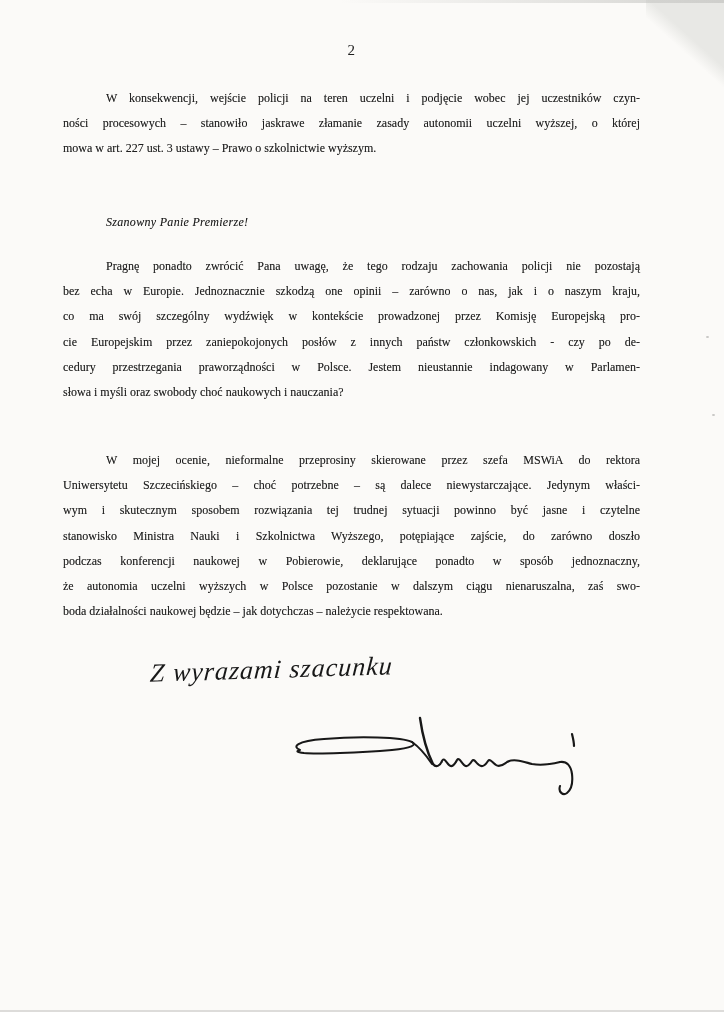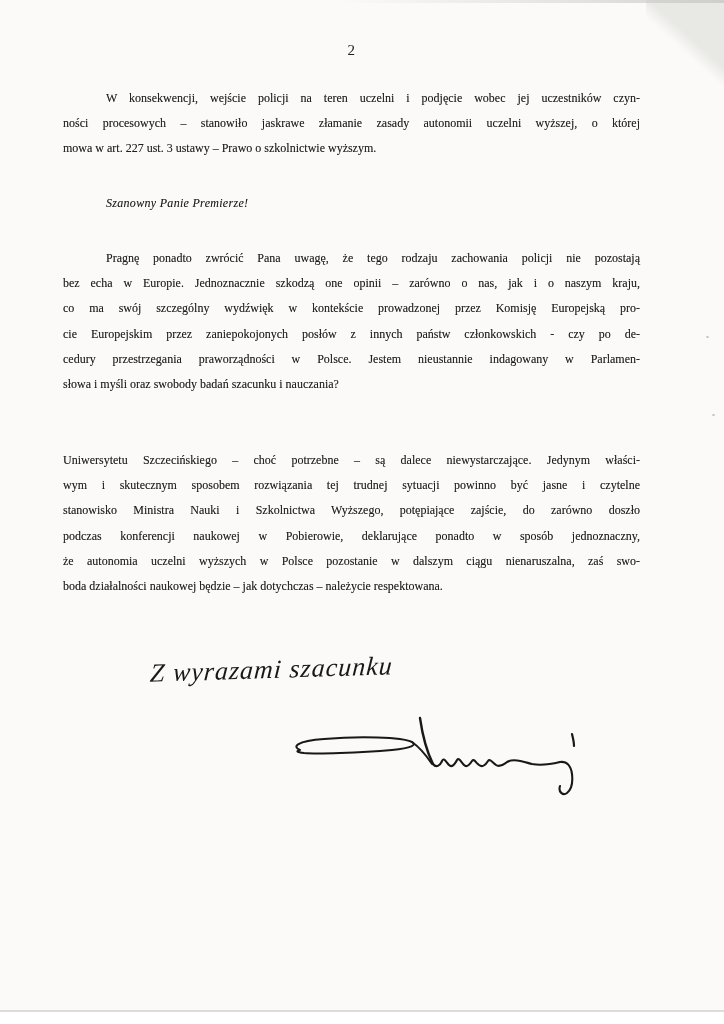--- a/index.html
+++ b/index.html
@@ -47,22 +47,22 @@
   .para{
     position:absolute;left:0;width:577px;
     font-size:12px;line-height:25.2px;
     text-shadow:0 0 .5px rgba(25,25,25,.4);
   }
   .para .line{text-align:justify;text-align-last:justify;white-space:normal;}
   .para .line.indented{text-indent:43px;}
   .para .line.last{text-align-last:left;}
   .para.italic .line{font-style:italic;text-align-last:left;letter-spacing:.3px;}
   #para-0{top:86px;}
-  #para-1{top:191px;}
-  #para-2{top:246px;}
+  #para-1{top:210px;}
+  #para-2{top:254px;}
   #para-3{top:448px;}
 
   
   .closing-hand{
     position:absolute;left:150px;top:655px;
     font-style:italic;font-size:26px;color:var(--hand-ink);
     transform:rotate(-1.8deg) skewX(-6deg);
     letter-spacing:1px;white-space:nowrap;
   }
   .signature-svg{position:absolute;left:284px;top:706px;}
@@ -89,23 +89,24 @@
       </div>
     <div class="para italic" id="para-1">
         <div class="line indented last">Szanowny Panie Premierze!</div>
       </div>
     <div class="para" id="para-2">
         <div class="line indented">Pragnę ponadto zwrócić Pana uwagę, że tego rodzaju zachowania policji nie pozostają</div>
         <div class="line">bez echa w Europie. Jednoznacznie szkodzą one opinii – zarówno o nas, jak i o naszym kraju,</div>
         <div class="line">co ma swój szczególny wydźwięk w kontekście prowadzonej przez Komisję Europejską pro-</div>
         <div class="line">cie Europejskim przez zaniepokojonych posłów z innych państw członkowskich - czy po de-</div>
         <div class="line">cedury przestrzegania praworządności w Polsce. Jestem nieustannie indagowany w Parlamen-</div>
-        <div class="line last">słowa i myśli oraz swobody badań szacunku i nauczania?</div>
+        <div class="line last">słowa i myśli oraz swobody choć naukowych i nauczania?</div>
       </div>
     <div class="para" id="para-3">
+        <div class="line indented">W mojej ocenie, nieformalne przeprosiny skierowane przez szefa MSWiA do rektora</div>
         <div class="line">Uniwersytetu Szczecińskiego – choć potrzebne – są dalece niewystarczające. Jedynym właści-</div>
         <div class="line">wym i skutecznym sposobem rozwiązania tej trudnej sytuacji powinno być jasne i czytelne</div>
         <div class="line">stanowisko Ministra Nauki i Szkolnictwa Wyższego, potępiające zajście, do zarówno doszło</div>
         <div class="line">podczas konferencji naukowej w Pobierowie, deklarujące ponadto w sposób jednoznaczny,</div>
         <div class="line">że autonomia uczelni wyższych w Polsce pozostanie w dalszym ciągu nienaruszalna, zaś swo-</div>
         <div class="line last">boda działalności naukowej będzie – jak dotychczas – należycie respektowana.</div>
       </div>
   </div>
 
   <div class="closing-hand">Z wyrazami szacunku</div>

